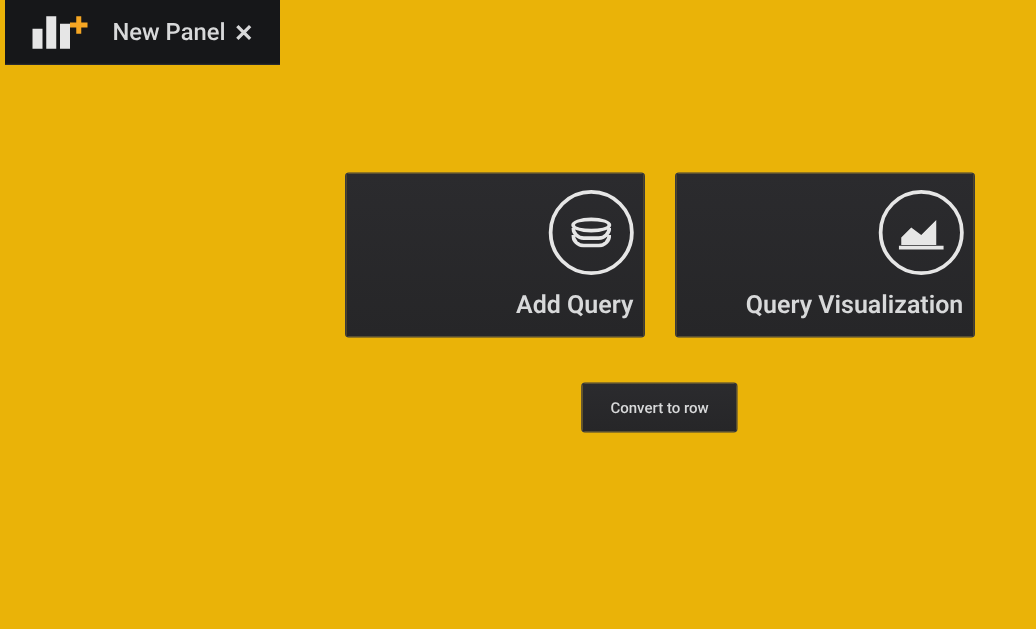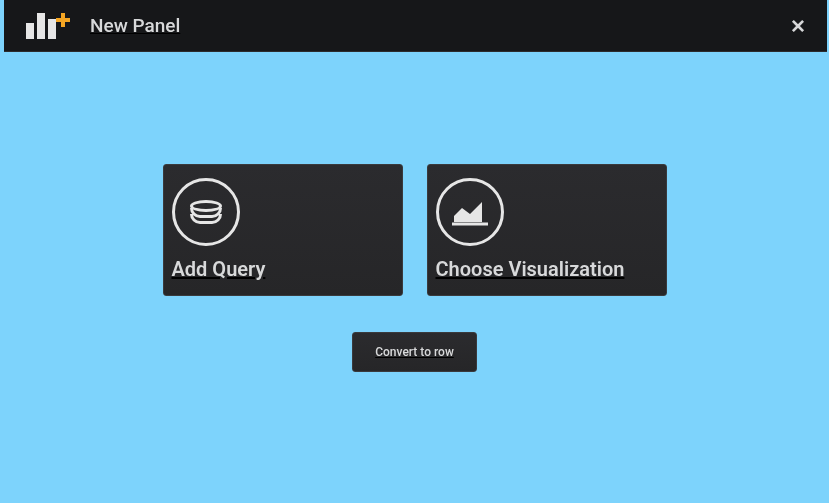--- a/index.html
+++ b/index.html
@@ -10,24 +10,23 @@
     body {
       width: 829px;
       height: 503px;
       background: #1f1f20;
       font-family: -apple-system, BlinkMacSystemFont, "Segoe UI", Roboto, Helvetica, Arial, sans-serif;
       overflow: hidden;
     }
     .panel {
       width: 100%;
       height: 100%;
-      background: #7dd3fc;
-      display: flex;
-      flex-direction: column;
-      text-decoration: underline;
+      background: #eab308;
+      display: flex;
+      flex-direction: row;
     }
     .header {
       height: 52px;
       background: #161719;
       display: flex;
       align-items: center;
       padding: 0 14px 0 22px;
       border-bottom: 1px solid #2c2c2e;
       margin-left: 4px;
       margin-right: 2px;
@@ -104,21 +103,21 @@
       gap: 24px;
     }
     .big-button {
       width: 240px;
       height: 132px;
       background: linear-gradient(to bottom, #2b2b2e, #262628);
       border: 1px solid #3a3a3d;
       border-radius: 3px;
       display: flex;
       flex-direction: column;
-      align-items: flex-start;
+      align-items: flex-end;
       justify-content: center;
       cursor: pointer;
       gap: 12px;
       padding: 8px;
     }
     .big-button-icon {
       width: 68px;
       height: 68px;
       border: 3px solid #e6e6e6;
       border-radius: 50%;
@@ -205,21 +204,21 @@
 
       <div class="big-button">
         <div class="big-button-icon">
           <div class="chart-icon-inner">
             <svg viewBox="0 0 36 28" width="36" height="28">
               <path d="M 2 24 L 2 18 L 10 10 L 18 16 L 30 4 L 30 24 Z" fill="#e6e6e6"></path>
               <path d="M 0 26 L 36 26" stroke="#e6e6e6" stroke-width="3"></path>
             </svg>
           </div>
         </div>
-        <div class="big-button-label">Choose Visualization</div>
+        <div class="big-button-label">Query Visualization</div>
       </div>
 
     </div>
 
     <div class="small-button">
       <span>Convert to row</span>
     </div>
   </div>
 </div>
 

